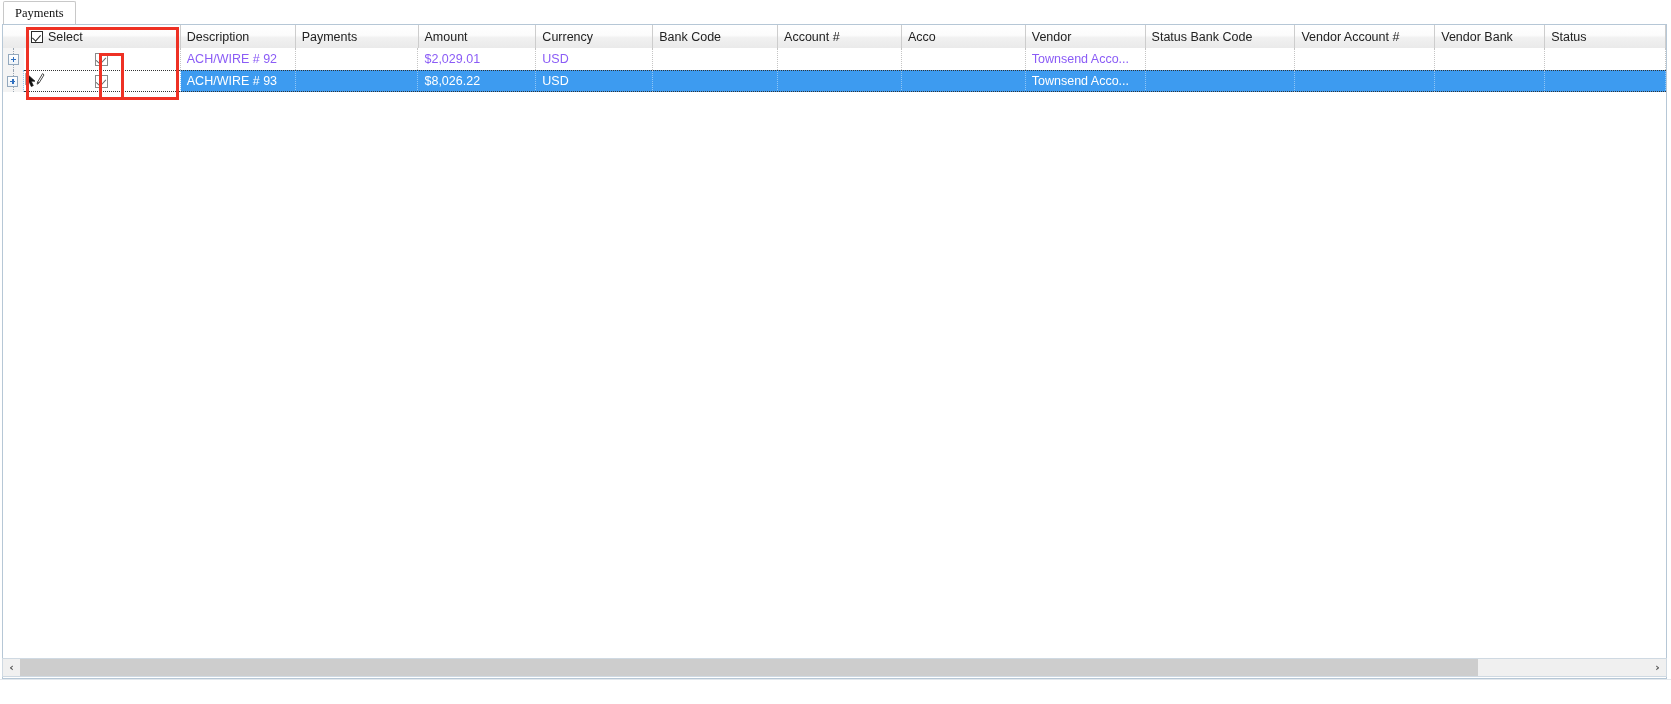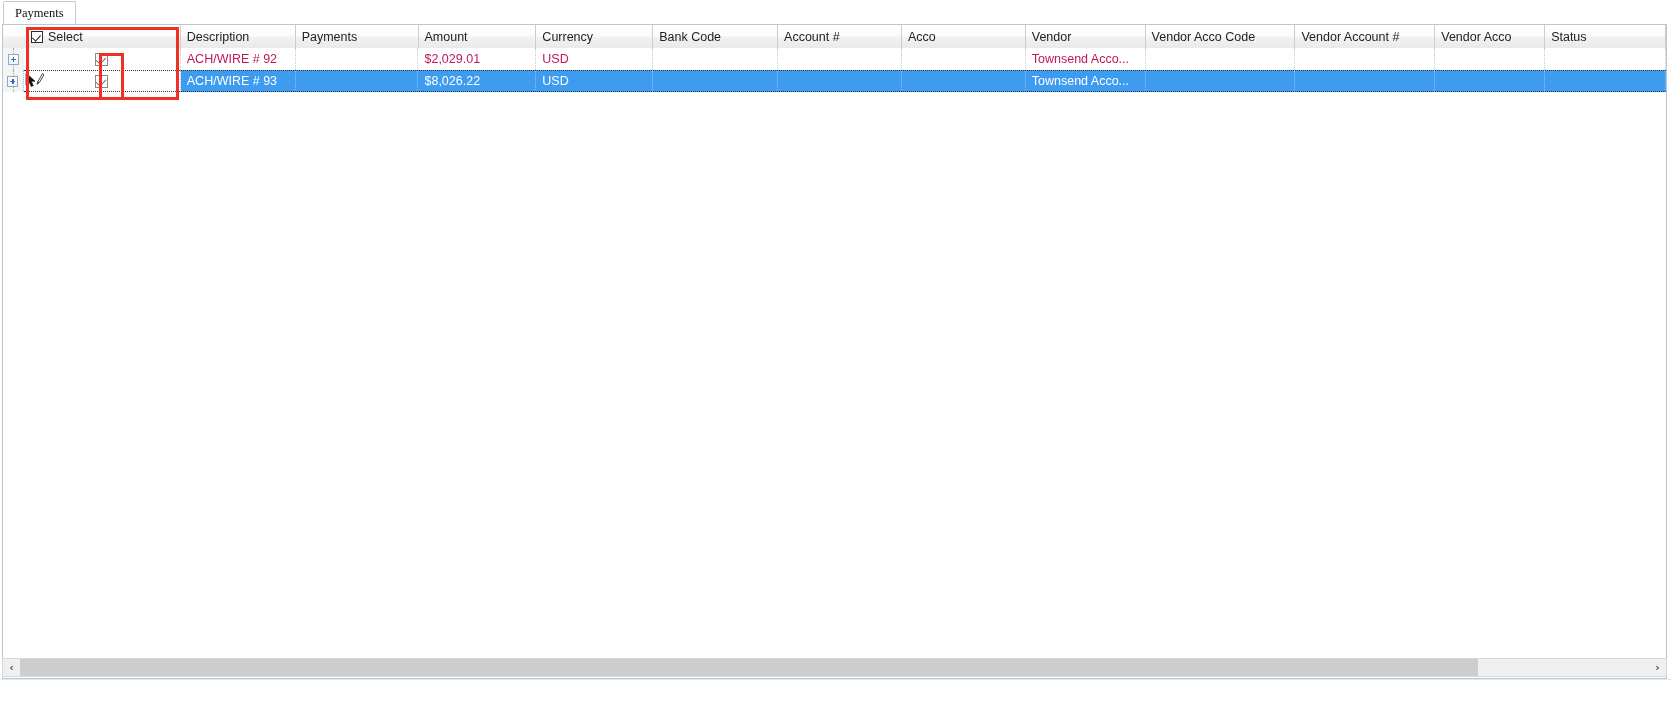--- a/index.html
+++ b/index.html
@@ -135,21 +135,21 @@
   .grow.selected .dcell { color: #ffffff; border-right: 1px dotted #8fc6f7; }
   .grow.editing .dcell { }
 
   .dcell {
     height: 22px;
     box-sizing: border-box;
     display: flex;
     align-items: center;
     padding-left: 6px;
     font-size: 12.5px;
-    color: #be185d;
+    color: #8b5cf6;
     border-right: 1px dotted #c4c4c4;
     white-space: nowrap;
     overflow: hidden;
   }
   .dcell.indicator {
     padding-left: 0;
     border-right: none;
     background: #f4f4f4;
     justify-content: center;
     align-items: center;
@@ -335,27 +335,27 @@
     <div class="hcell" style="width:124px">
       <span>Account #</span>
     </div>
     <div class="hcell" style="width:124px">
       <span>Acco</span>
     </div>
     <div class="hcell" style="width:120px">
       <span>Vendor</span>
     </div>
     <div class="hcell" style="width:150px">
-      <span>Vendor Acco Code</span>
+      <span>Status Bank Code</span>
     </div>
     <div class="hcell" style="width:140px">
       <span>Vendor Account #</span>
     </div>
     <div class="hcell" style="width:110px">
-      <span>Vendor Acco</span>
+      <span>Vendor Bank</span>
     </div>
     <div class="hcell" style="width:121px">
       <span>Status</span>
     </div>
   </div>
 
   <div class="grid-body">
 
     <div class="grow">
       <div class="dcell indicator" style="width:21px">

